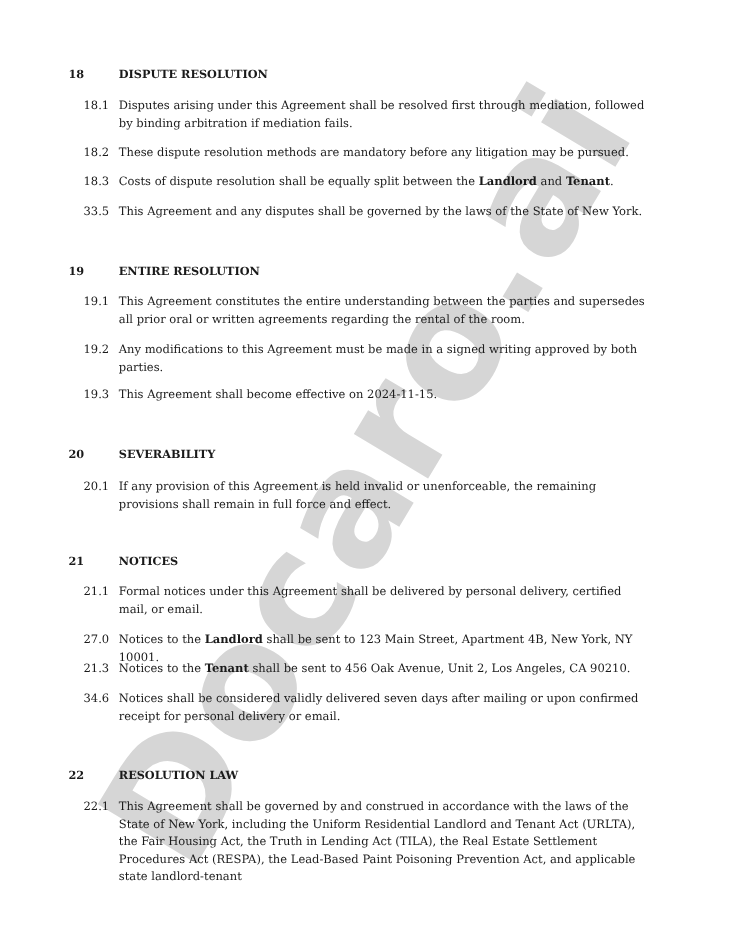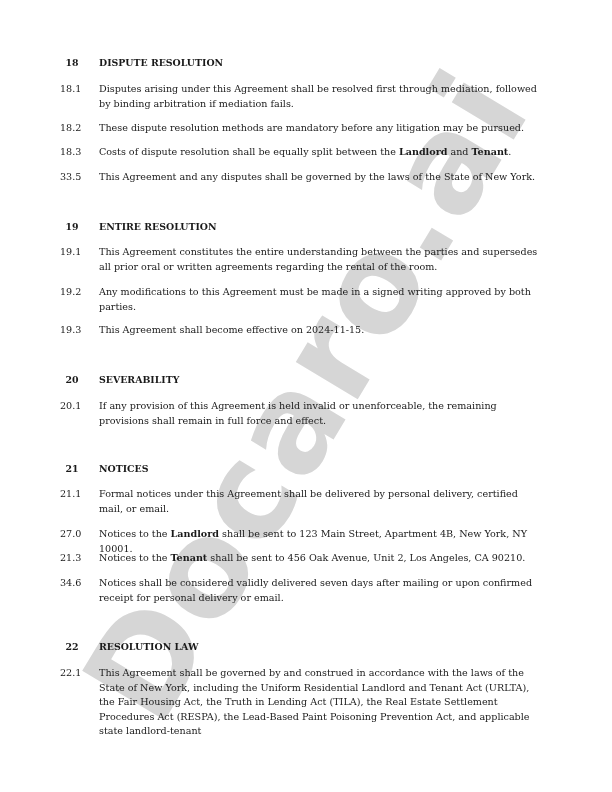--- a/index.html
+++ b/index.html
@@ -9,24 +9,24 @@
   }
   .watermark {
     position: absolute; left: 306px; top: 396px;
     transform: translate(-50%, -50%) rotate(-59deg);
     font-family: "DejaVu Sans", "Liberation Sans", sans-serif;
     font-weight: bold; font-size: 132px; letter-spacing: 2px;
     color: #d6d6d6; white-space: nowrap; z-index: 0; line-height: 1;
     margin-left: 0px; margin-top: 0px;
   }
   .heading { position: absolute; font-weight: bold; font-size: 9.4px; line-height: 12px; }
-  .heading .num { position: absolute; right: 525px; width: 30px; text-align: center; }
+  .heading .num { position: absolute; right: 525px; width: 30px; text-align: left; }
   .heading .title { position: absolute; left: 99px; white-space: nowrap; }
   .clause { position: absolute; left: 0; width: 612px; font-size: 9.6px; line-height: 14.6px; }
-  .clause .num { position: absolute; left: 60px; width: 31px; text-align: left; }
+  .clause .num { position: absolute; left: 60px; width: 31px; text-align: right; }
   .clause .text { position: absolute; left: 99px; width: 445px; }
   b { font-weight: bold; }
 </style>
 </head>
 <body>
 
 <div class="watermark">Docaro.ai</div>
 
 <div class="heading" style="top:57px;left:0;width:612px;">
   <span class="num">18</span>

